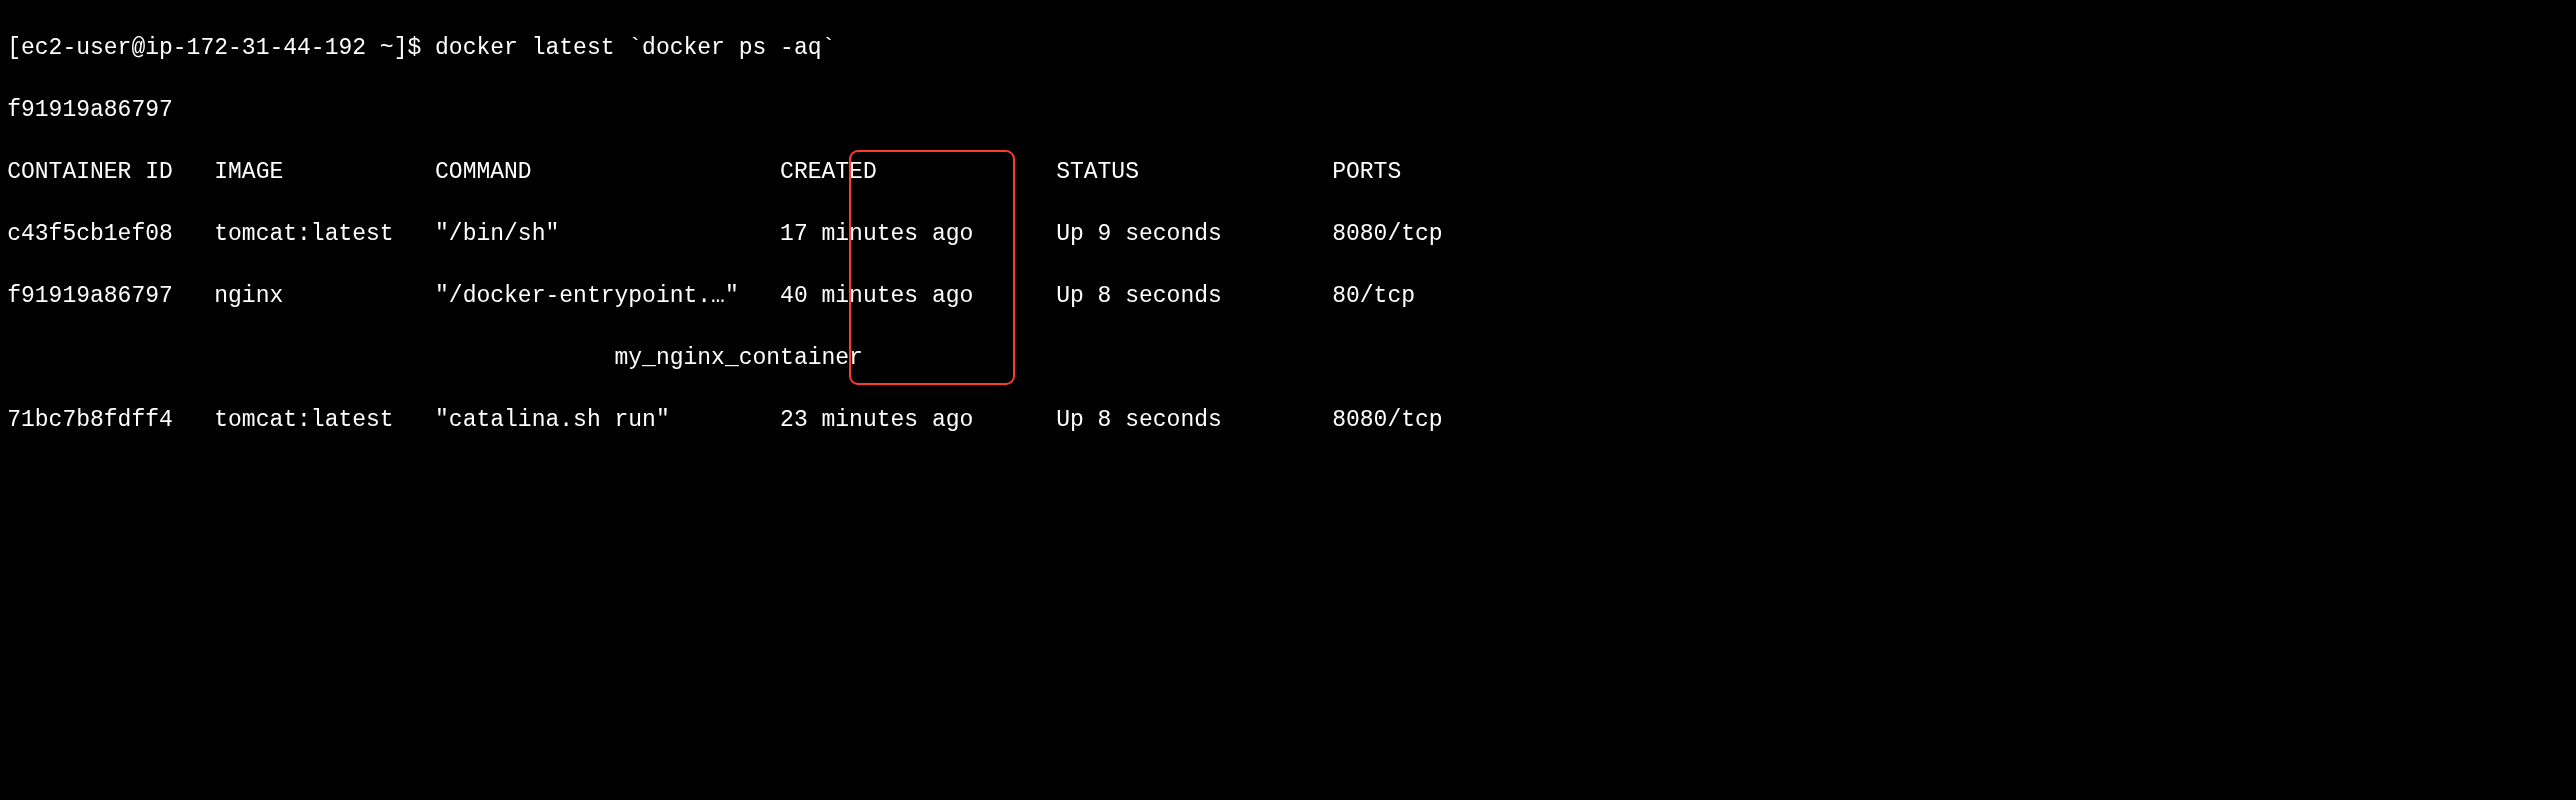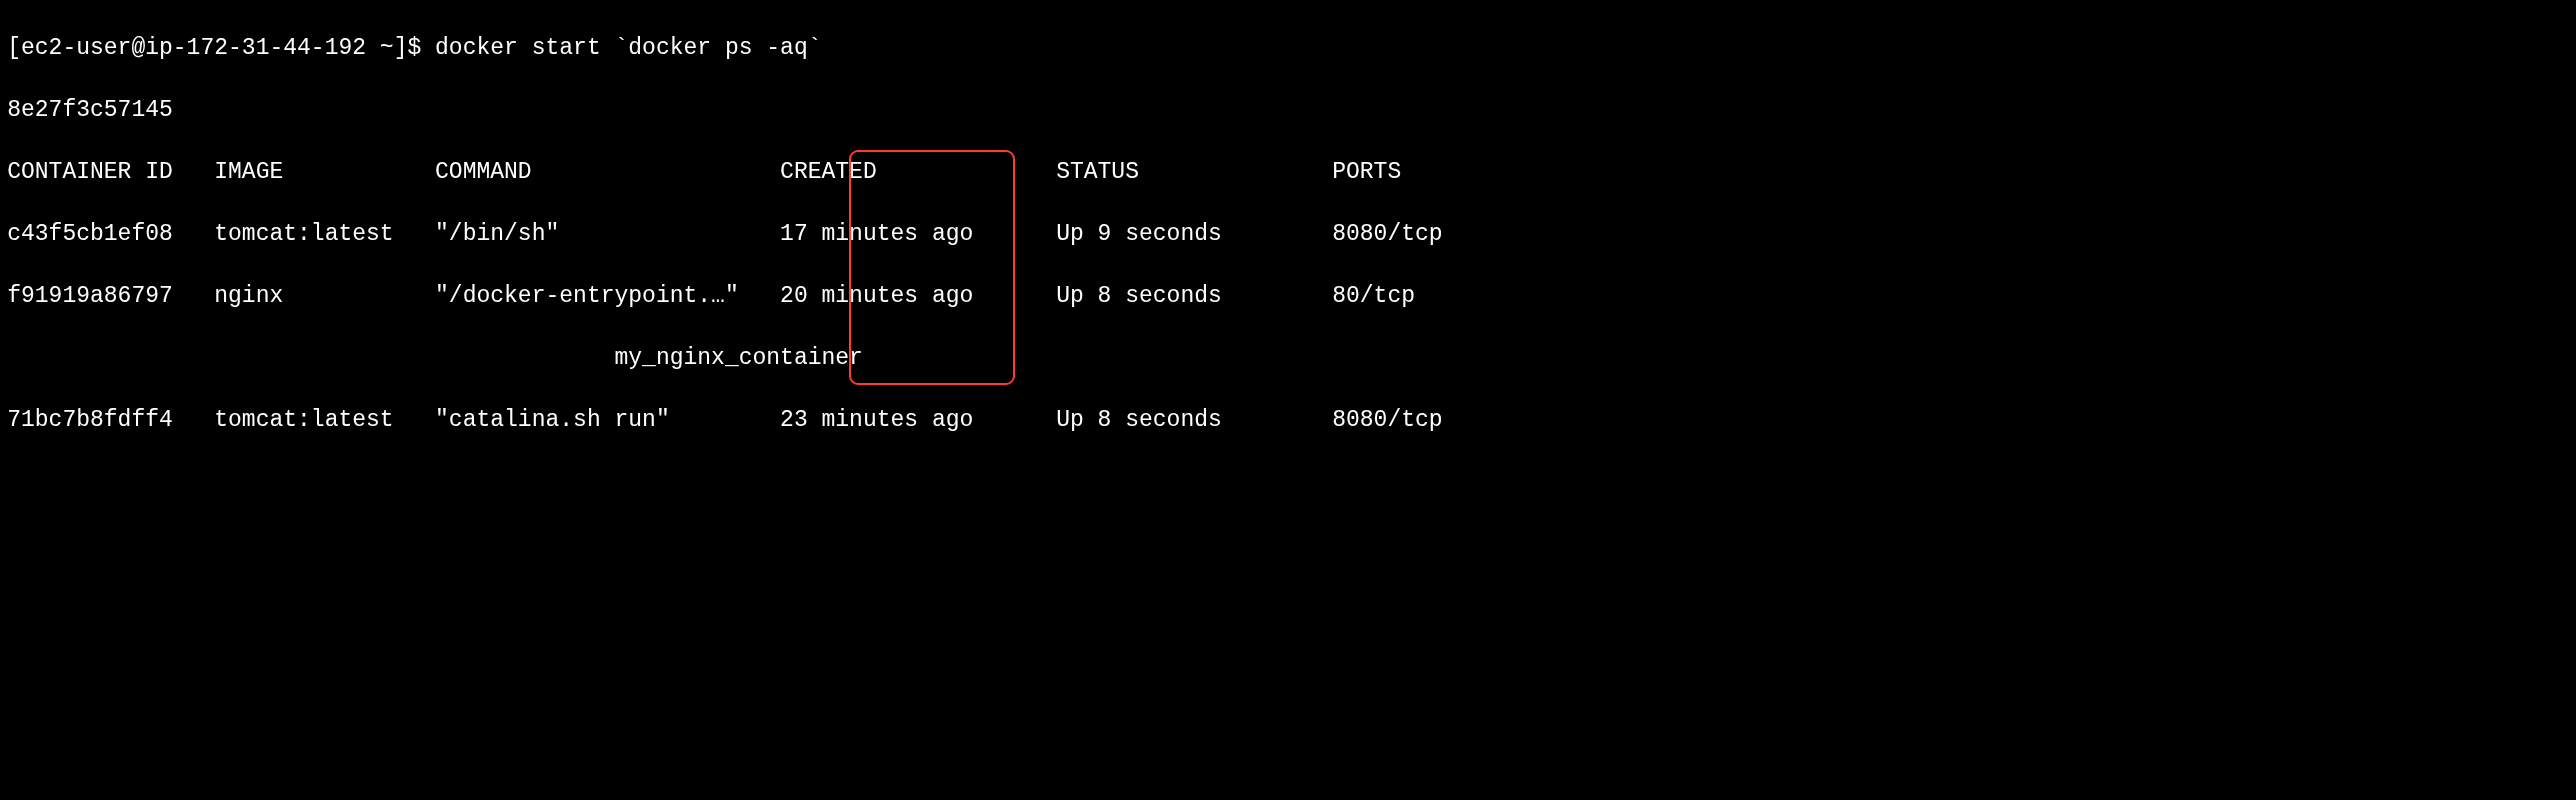--- a/index.html
+++ b/index.html
@@ -22,25 +22,25 @@
       position: absolute;
       border: 2.7px solid #ff3b30;
       border-radius: 9px;
       pointer-events: none;
     }
   </style>
 </head>
 <body>
 
 <div class="terminal">
-<div><span>[ec2-user@ip-172-31-44-192 ~]$ </span><span>docker start `docker ps -aq`</span></div>
-<div>8e27f3c57145</div>
+<div><span>[ec2-user@ip-172-31-44-192 ~]$ </span><span>docker latest `docker ps -aq`</span></div>
+<div>f91919a86797</div>
 <div>CONTAINER ID   IMAGE           COMMAND                  CREATED             STATUS              PORTS                                        </div>
 <div>c43f5cb1ef08   tomcat:latest   "/bin/sh"                17 minutes ago      Up 9 seconds        8080/tcp                                     </div>
-<div>f91919a86797   nginx           "/docker-entrypoint.…"   20 minutes ago      Up 8 seconds        80/tcp                                       </div>
+<div>f91919a86797   nginx           "/docker-entrypoint.…"   40 minutes ago      Up 8 seconds        80/tcp                                       </div>
 <div>                                            my_nginx_container</div>
 <div>71bc7b8fdff4   tomcat:latest   "catalina.sh run"        23 minutes ago      Up 8 seconds        8080/tcp                                     </div>
 
 
 
 
 
 <div class="highlight-box" style="top:150px;left:849px;width:166px;height:235px;"></div>
 </div>
 

